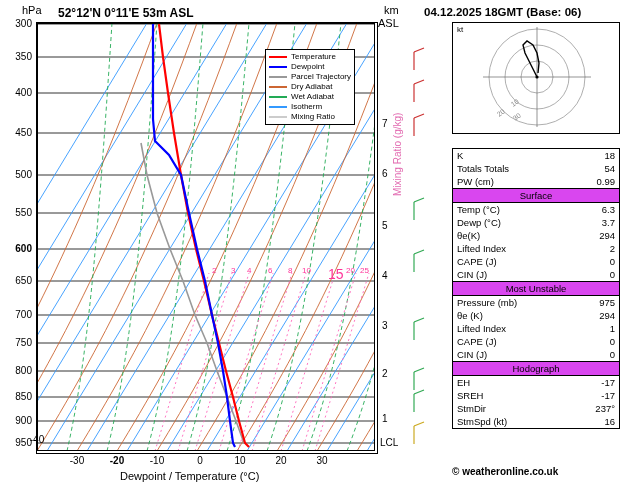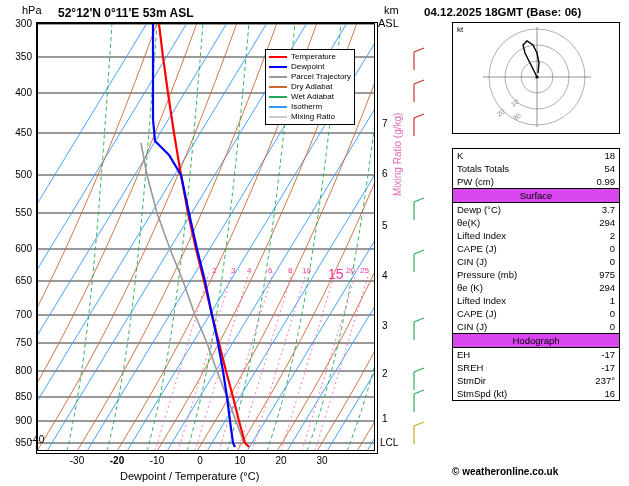--- a/index.html
+++ b/index.html
@@ -172,21 +172,21 @@
         </div>
     </div>
   </div>
 
   <div class="ytick abs" style="left:2px;top:18px;">300</div>
   <div class="ytick abs" style="left:2px;top:51px;">350</div>
   <div class="ytick abs" style="left:2px;top:87px;">400</div>
   <div class="ytick abs" style="left:2px;top:127px;">450</div>
   <div class="ytick abs" style="left:2px;top:169px;">500</div>
   <div class="ytick abs" style="left:2px;top:207px;">550</div>
-  <div class="ytick abs" style="left:2px;top:243px;">600</div>
+  <div class="ytick abs" style="left:2px;top:243px;font-weight:bold;">600</div>
   <div class="ytick abs" style="left:2px;top:275px;">650</div>
   <div class="ytick abs" style="left:2px;top:309px;">700</div>
   <div class="ytick abs" style="left:2px;top:337px;">750</div>
   <div class="ytick abs" style="left:2px;top:365px;">800</div>
   <div class="ytick abs" style="left:2px;top:391px;">850</div>
   <div class="ytick abs" style="left:2px;top:415px;">900</div>
   <div class="ytick abs" style="left:2px;top:437px;">950</div>
 
   <div class="xtick abs" style="left:22px;top:434px;">-40</div>
   <div class="xtick abs" style="left:62px;top:455px;">-30</div>
@@ -276,40 +276,45 @@
         <span class="k">Totals Totals</span>
         <span class="v">54</span>
       </div>
     <div class="line">
         <span class="k">PW (cm)</span>
         <span class="v">0.99</span>
       </div>
 
     <div class="sec">Surface</div>
     <div class="line">
+        <span class="k">Temp (°C)</span>
+        <span class="v">6.3</span>
+      </div>
+    <div class="line">
         <span class="k">Dewp (°C)</span>
         <span class="v">3.7</span>
       </div>
     <div class="line">
         <span class="k">θe(K)</span>
         <span class="v">294</span>
       </div>
     <div class="line">
         <span class="k">Lifted Index</span>
         <span class="v">2</span>
       </div>
     <div class="line">
         <span class="k">CAPE (J)</span>
         <span class="v">0</span>
       </div>
     <div class="line">
         <span class="k">CIN (J)</span>
         <span class="v">0</span>
       </div>
 
+    <div class="sec">Most Unstable</div>
     <div class="line">
         <span class="k">Pressure (mb)</span>
         <span class="v">975</span>
       </div>
     <div class="line">
         <span class="k">θe (K)</span>
         <span class="v">294</span>
       </div>
     <div class="line">
         <span class="k">Lifted Index</span>

